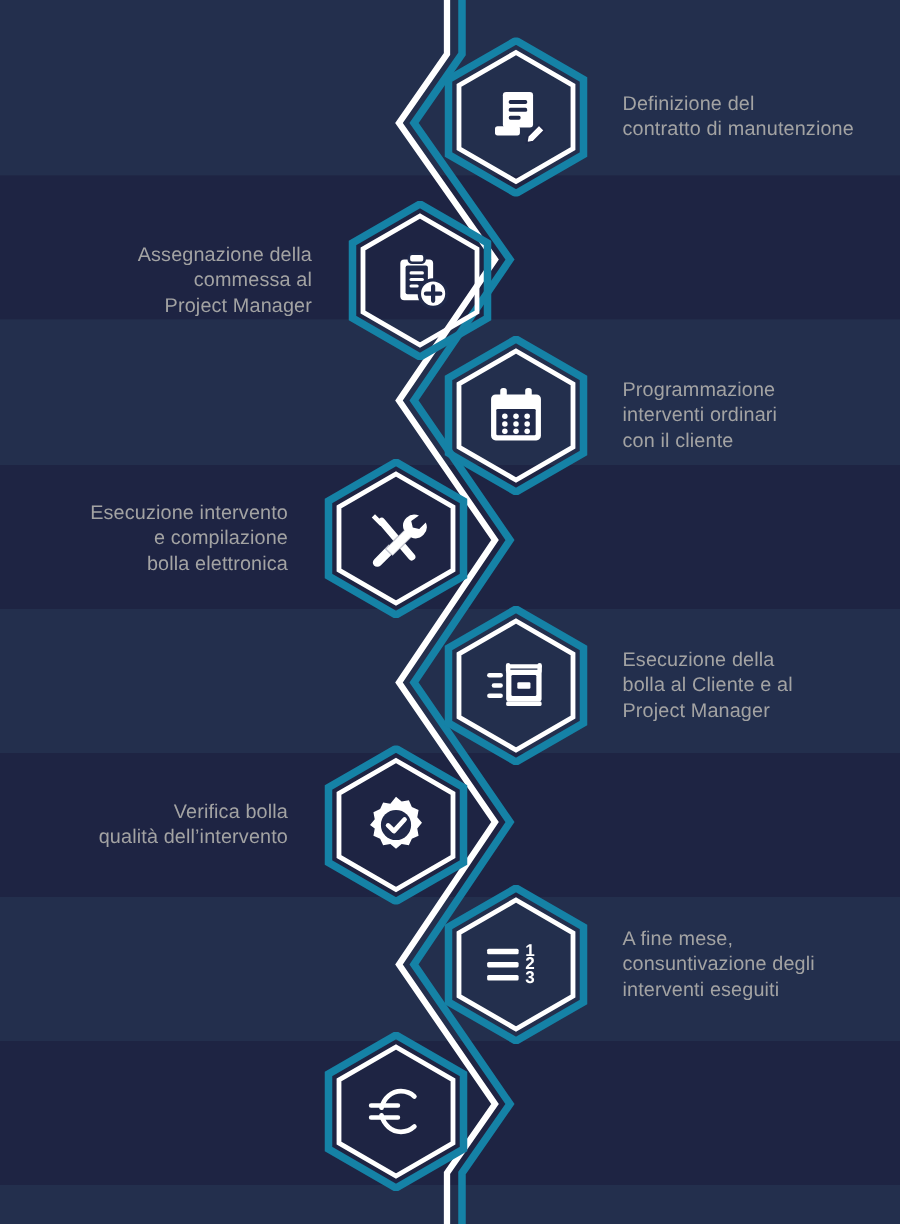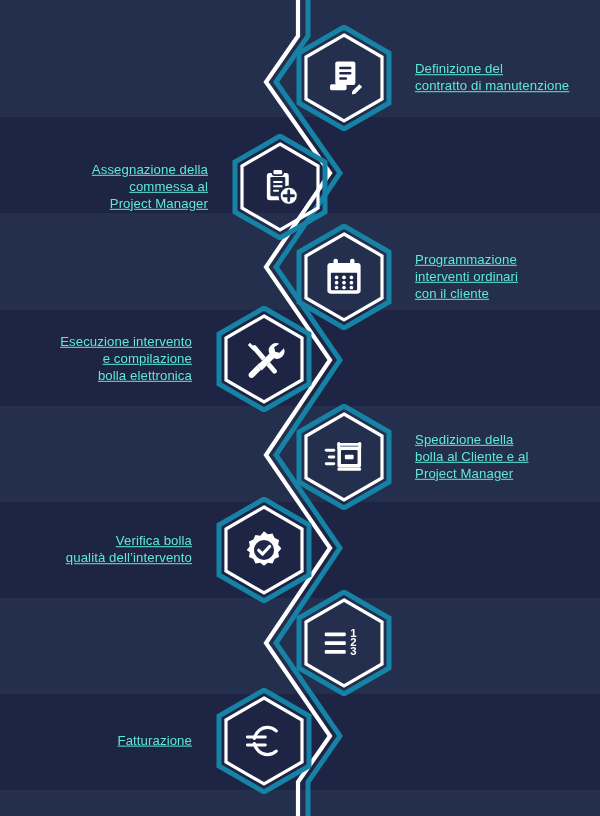--- a/index.html
+++ b/index.html
@@ -76,26 +76,25 @@
     justify-content: center;
     color: #ffffff;
   }
   .hex .glyph svg { width: 100%; height: 100%; display: block; }
 
   
   .label {
     position: absolute;
     top: 50%;
     transform: translateY(-50%);
-    color: #5eead4;
+    color: #a3a3a3;
     font-size: 13.2px;
     line-height: 16.8px;
     letter-spacing: .1px;
     white-space: pre-line;
-    text-decoration: underline;
   }
   .step.right .label {
     left: 415px;
     width: 180px;
     text-align: left;
   }
   .step.left .label {
     left: 10px;
     width: 182px;
     text-align: right;
@@ -247,21 +246,21 @@
       <rect x="16.5" y="12" width="27" height="24" rx="2" fill="#fff"></rect>
       <rect x="20.5" y="16" width="19" height="16" rx="1" fill="#20294a"></rect>
       <rect x="25" y="21.5" width="10" height="5" rx="1" fill="#fff"></rect>
       <path d="M18 8.5 L18 13 M42 8.5 L42 13" stroke="#fff" stroke-width="3.4" stroke-linecap="round"></path>
       <path d="M18 9.5 h24" stroke="#fff" stroke-width="3.2" stroke-linecap="round"></path>
       <rect x="16.5" y="36" width="27" height="3.6" rx="1.4" fill="#fff"></rect>
     </svg>
             </div>
           </div>
         </div>
-        <div class="label">Spedizione della
+        <div class="label">Esecuzione della
 bolla al Cliente e al
 Project Manager</div>
       </div>
       <div class="step left" style="top: 502px;">
         <div class="hex-wrap">
           <div class="hex">
     <svg class="hexshape" viewBox="0 0 96 106" aria-hidden="true">
       <polygon points="48,2 93,28 93,78 48,104 3,78 3,28" fill="none" stroke="#1582a6" stroke-width="5"></polygon>
       <polygon points="48,10 86,32 86,74 48,96 10,74 10,32" fill="none" stroke="#ffffff" stroke-width="3.2"></polygon>
     </svg>
@@ -293,33 +292,35 @@
       </g>
       <g fill="#fff" font-family="Liberation Sans, sans-serif" font-size="13" font-weight="bold">
         <text x="31" y="17.5">1</text>
         <text x="31" y="27.8">2</text>
         <text x="31" y="38">3</text>
       </g>
     </svg>
             </div>
           </div>
         </div>
+        <div class="label">A fine mese,
+consuntivazione degli
+interventi eseguiti</div>
       </div>
       <div class="step left" style="top: 693px;">
         <div class="hex-wrap">
           <div class="hex">
     <svg class="hexshape" viewBox="0 0 96 106" aria-hidden="true">
       <polygon points="48,2 93,28 93,78 48,104 3,78 3,28" fill="none" stroke="#1582a6" stroke-width="5"></polygon>
       <polygon points="48,10 86,32 86,74 48,96 10,74 10,32" fill="none" stroke="#ffffff" stroke-width="3.2"></polygon>
     </svg>
             <div class="glyph">
     <svg viewBox="0 0 48 48" fill="none">
       <path d="M38 12.5a15.2 15.2 0 0 0-10.2-4c-7.1 0-13 5.2-14.8 12.6M38 35.5a15.2 15.2 0 0 1-10.2 4c-7.1 0-13-5.2-14.8-12.6" stroke="#fff" stroke-width="3.6" stroke-linecap="round" fill="none"></path>
       <path d="M5 19.5h20.5M5 28.5h20.5" stroke="#fff" stroke-width="3.4" stroke-linecap="round"></path>
     </svg>
             </div>
           </div>
         </div>
-        <div class="label">Fatturazione</div>
       </div>
     </div>
 
 </div>
 
 </body></html>

